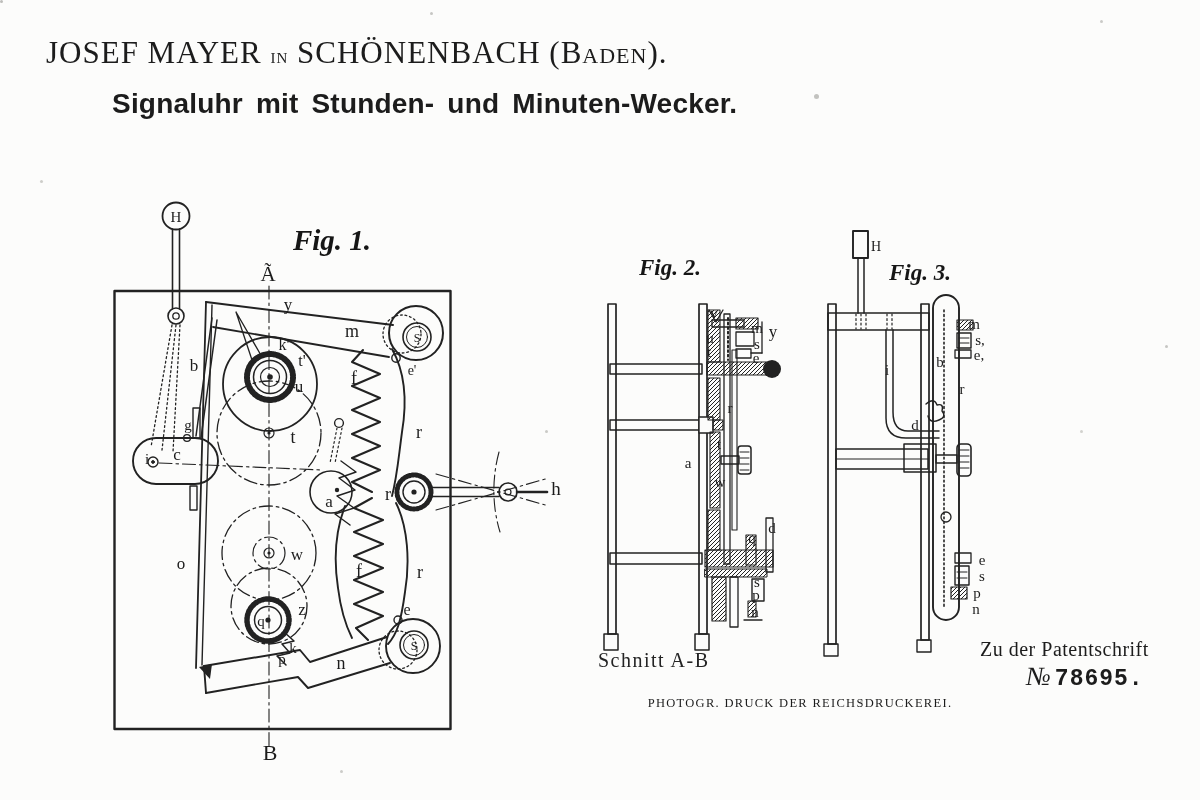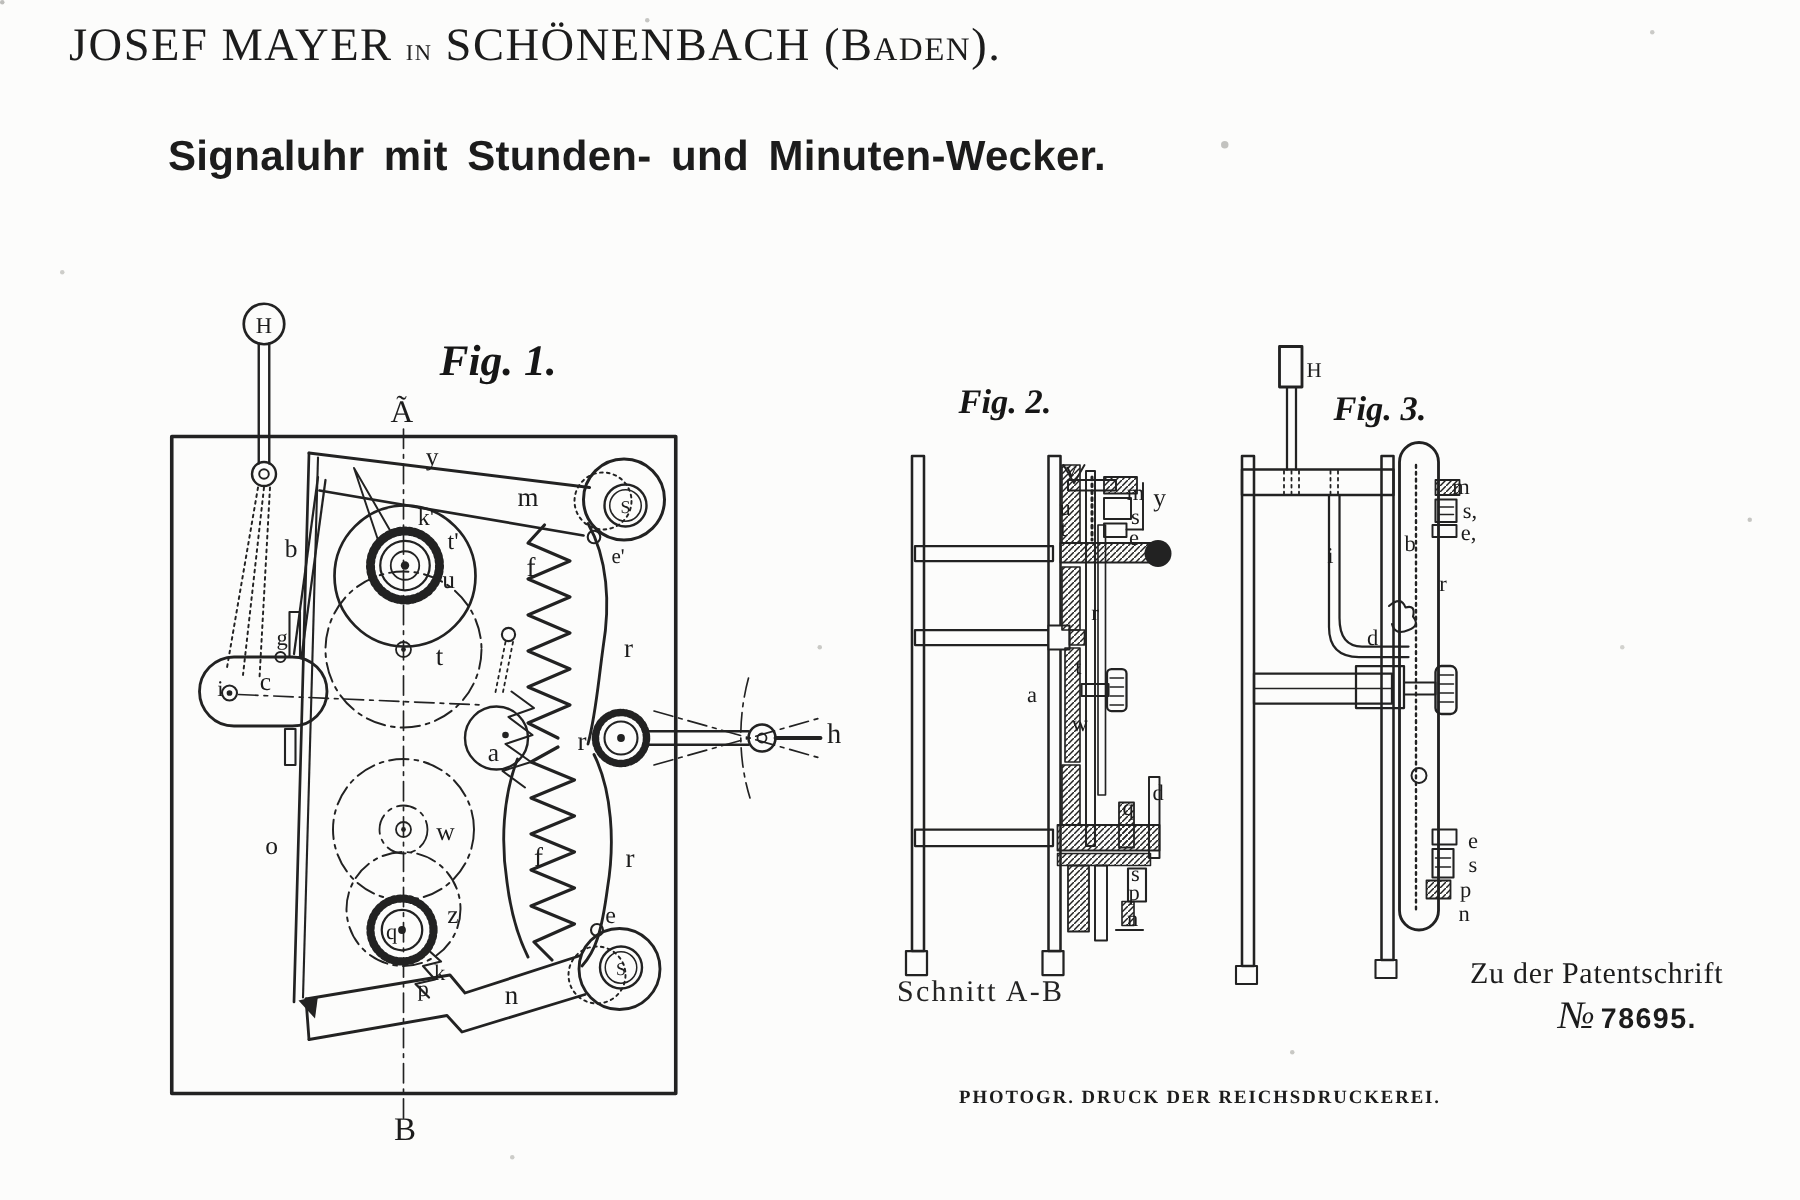--- a/index.html
+++ b/index.html
@@ -4,33 +4,33 @@
 <style>
   html,body{margin:0;padding:0;}
   body{
     width:1200px;height:800px;position:relative;overflow:hidden;
     background:#fcfcfb;
     font-family:"Liberation Serif","DejaVu Serif",serif;
     color:#1c1c1c;
   }
   .abs{position:absolute;}
   
-  .patent-head{left:46px;top:12px;font-size:31px;letter-spacing:1px;white-space:nowrap;}
+  .patent-head{left:46px;top:35px;font-size:31px;letter-spacing:1px;white-space:nowrap;}
   .patent-head .sc{font-variant:small-caps;}
   .patent-head .prep{font-size:22px;font-variant:small-caps;letter-spacing:1px;}
   .patent-sub{
     left:112px;top:88px;font-family:"Liberation Sans","DejaVu Sans",sans-serif;
     font-weight:bold;font-size:28px;letter-spacing:0.2px;word-spacing:5px;white-space:nowrap;
   }
   
   .ref-note{left:980px;top:638px;width:210px;text-align:left;font-size:20px;letter-spacing:0.5px;}
   .pat-no{left:980px;top:662px;width:210px;text-align:center;white-space:nowrap;}
   .pat-no .numero{font-style:italic;font-size:26px;font-family:"Liberation Serif",serif;}
-  .pat-no .digits{font-family:Liberation Sans, sans-serif;font-weight:bold;font-size:19px;letter-spacing:1px;}
-  .printer{left:630px;top:724px;width:340px;text-align:center;font-size:12.5px;font-weight:bold;letter-spacing:1.3px;white-space:nowrap;}
+  .pat-no .digits{font-family:Liberation Mono, monospace;font-weight:bold;font-size:23px;letter-spacing:1px;}
+  .printer{left:630px;top:696px;width:340px;text-align:center;font-size:12.5px;font-weight:normal;letter-spacing:1.3px;white-space:nowrap;}
   
   svg{overflow:visible;}
   svg .lbl{font-family:"Liberation Serif","DejaVu Serif",serif;fill:#1c1c1c;text-anchor:middle;}
   svg .figtitle{font-family:"Liberation Serif","DejaVu Serif",serif;font-style:italic;font-weight:bold;fill:#161616;text-anchor:middle;}
   svg .caption{font-family:"Liberation Serif","DejaVu Serif",serif;fill:#242424;letter-spacing:1.5px;}
   .ink{stroke:#222;fill:none;stroke-linecap:round;stroke-linejoin:round;}
   .dashdot{stroke-dasharray:13 4 2.5 4;}
   .dotted{stroke-dasharray:1.8 2.8;}
   .knurl{stroke-dasharray:1.6 2.1;}
   

